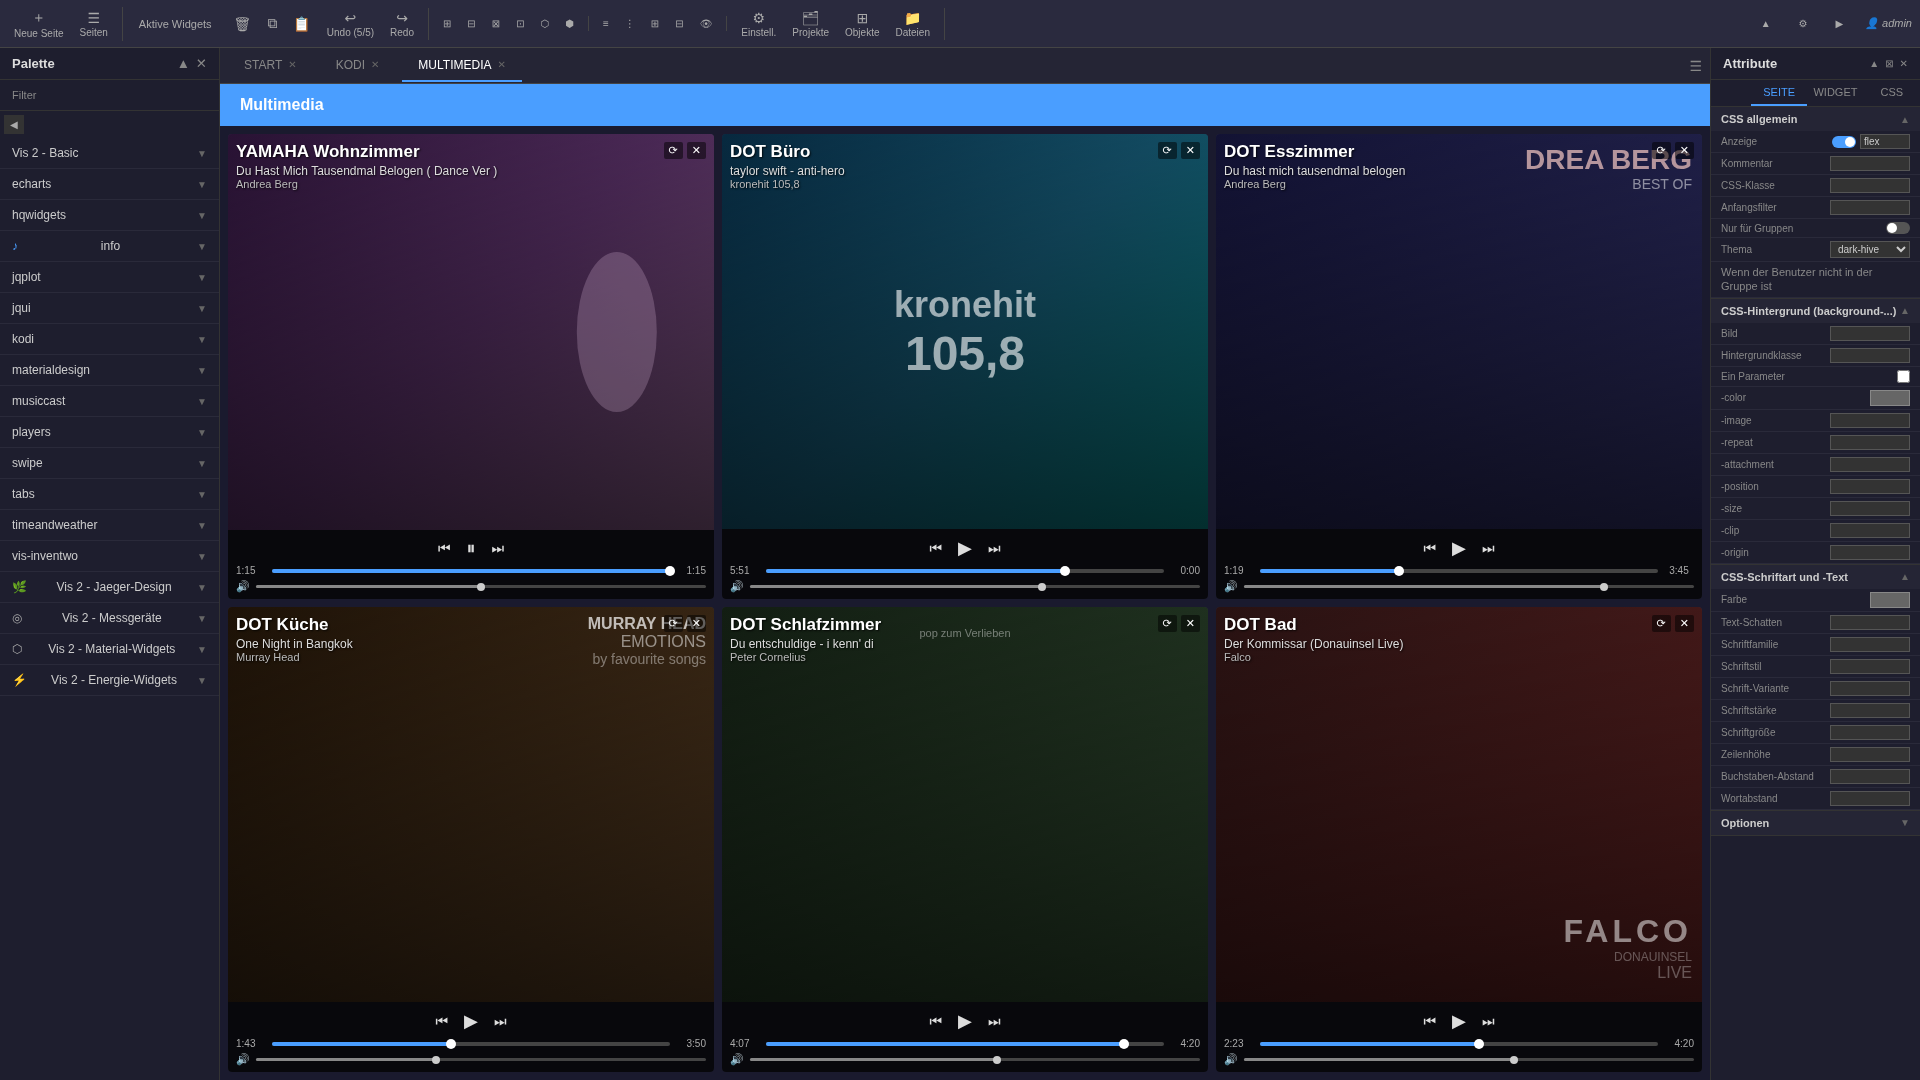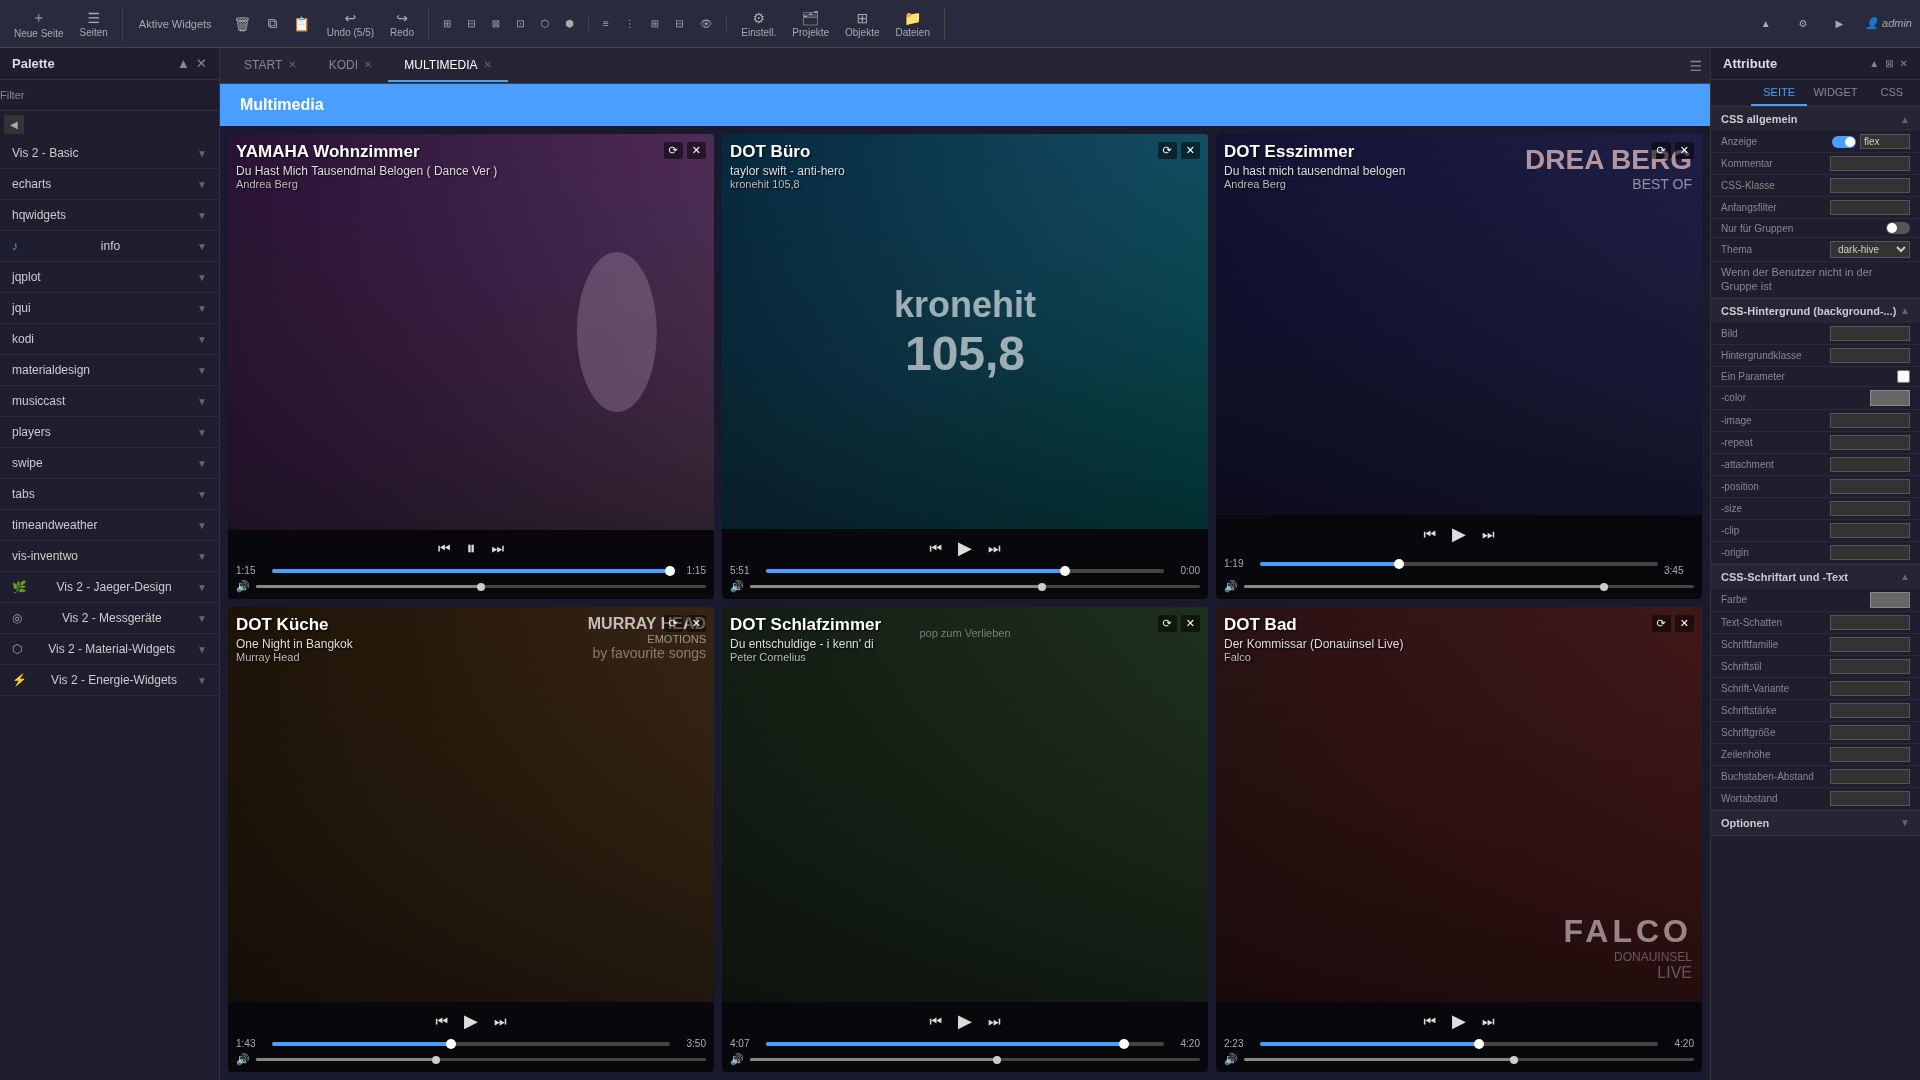--- a/index.html
+++ b/index.html
@@ -14,33 +14,33 @@
     .admin-badge { color: #aaa; font-size: 11px; font-style: italic; }
 
     
     .main-layout { display: flex; flex: 1; overflow: hidden; }
 
     
     .sidebar { width: 220px; background: #1e1e2e; border-right: 1px solid #333; display: flex; flex-direction: column; flex-shrink: 0; }
     .sidebar-header { padding: 8px 12px; display: flex; justify-content: space-between; align-items: center; border-bottom: 1px solid #333; }
     .sidebar-header-title { font-size: 13px; color: #ddd; font-weight: bold; }
     .sidebar-header-icons { display: flex; gap: 6px; color: #888; }
-    .filter-section { padding: 8px 0; border-bottom: 1px solid #333; }
+    .filter-section { padding: 8px 12px; border-bottom: 1px solid #333; }
     .filter-label { color: #888; font-size: 11px; }
     .sidebar-items { flex: 1; overflow-y: auto; }
     .sidebar-item { display: flex; justify-content: space-between; align-items: center; padding: 8px 12px; cursor: pointer; border-bottom: 1px solid #2a2a3a; }
     .sidebar-item-label { color: #ccc; font-size: 12px; }
     .sidebar-item-icon { color: #666; font-size: 10px; }
     .collapse-btn { background: #333; border: none; color: #aaa; cursor: pointer; padding: 4px 6px; font-size: 10px; }
 
     
     .content-area { flex: 1; display: flex; flex-direction: column; overflow: hidden; }
 
     
-    .tabs-bar { background: #252535; border-bottom: 1px solid #444; display: flex; align-items: center; padding: 0 8px; height: 36px; }
+    .tabs-bar { background: #252535; border-bottom: 1px solid #444; display: flex; align-items: center; padding: 0 8px; height: 36px; gap: 7px; }
     .tab { padding: 8px 16px; cursor: pointer; color: #888; font-size: 12px; display: flex; align-items: center; gap: 6px; border-bottom: 2px solid transparent; }
     .tab.active { color: #fff; border-bottom: 2px solid #4a9eff; }
     .tab-close { color: #666; font-size: 10px; }
     .tabs-menu { margin-left: auto; color: #888; cursor: pointer; font-size: 14px; }
 
     
     .page-header { background: #4a9eff; padding: 12px 20px; }
     .page-header-title { color: #fff; font-size: 16px; font-weight: bold; }
 
     
@@ -440,39 +440,39 @@
             <button class="media-ctrl-btn">⏮</button>
             <button class="media-ctrl-btn" style="font-size:18px;">▶</button>
             <button class="media-ctrl-btn">⏭</button>
           </div>
           <div class="media-progress-row">
             <span class="time-label">1:19</span>
             <div class="progress-bar-container">
               <div class="progress-bar-fill" style="width:35%;"></div>
               <div class="progress-knob" style="left:calc(35% - 5px);"></div>
             </div>
-            <span class="time-label" style="text-align:left;margin-top:14px;">3:45</span>
+            <span class="time-label" style="text-align:center;">3:45</span>
           </div>
           <div class="media-volume-row">
             <button class="vol-btn">🔊</button>
             <div class="vol-bar-container">
               <div class="vol-bar-fill" style="width:80%;"></div>
               <div class="vol-knob" style="left:calc(80% - 4px);"></div>
             </div>
           </div>
         </div>
       </div>
 
       <div class="media-card">
         <div class="media-card-bg card4-bg">
           <div class="media-card-overlay"></div>
 
           <div style="position:absolute;right:8px;top:8px;text-align:right;">
             <div style="font-size:16px;font-weight:bold;color:rgba(255,255,255,0.7);">MURRAY HEAD</div>
-            <div style="font-size:11px;color:rgba(255,255,255,0.5);">EMOTIONS</div>
+            <div style="font-size:16px;color:rgba(255,255,255,0.5);">EMOTIONS</div>
             <div style="font-size:14px;color:rgba(255,255,255,0.4);">by favourite songs</div>
           </div>
           <div class="media-card-info">
             <div class="media-card-title">DOT Küche</div>
             <div class="media-card-song">One Night in Bangkok</div>
             <div class="media-card-artist">Murray Head</div>
           </div>
           <div class="media-card-actions">
             <button class="media-card-action-btn">⟳</button>
             <button class="media-card-action-btn">✕</button>

